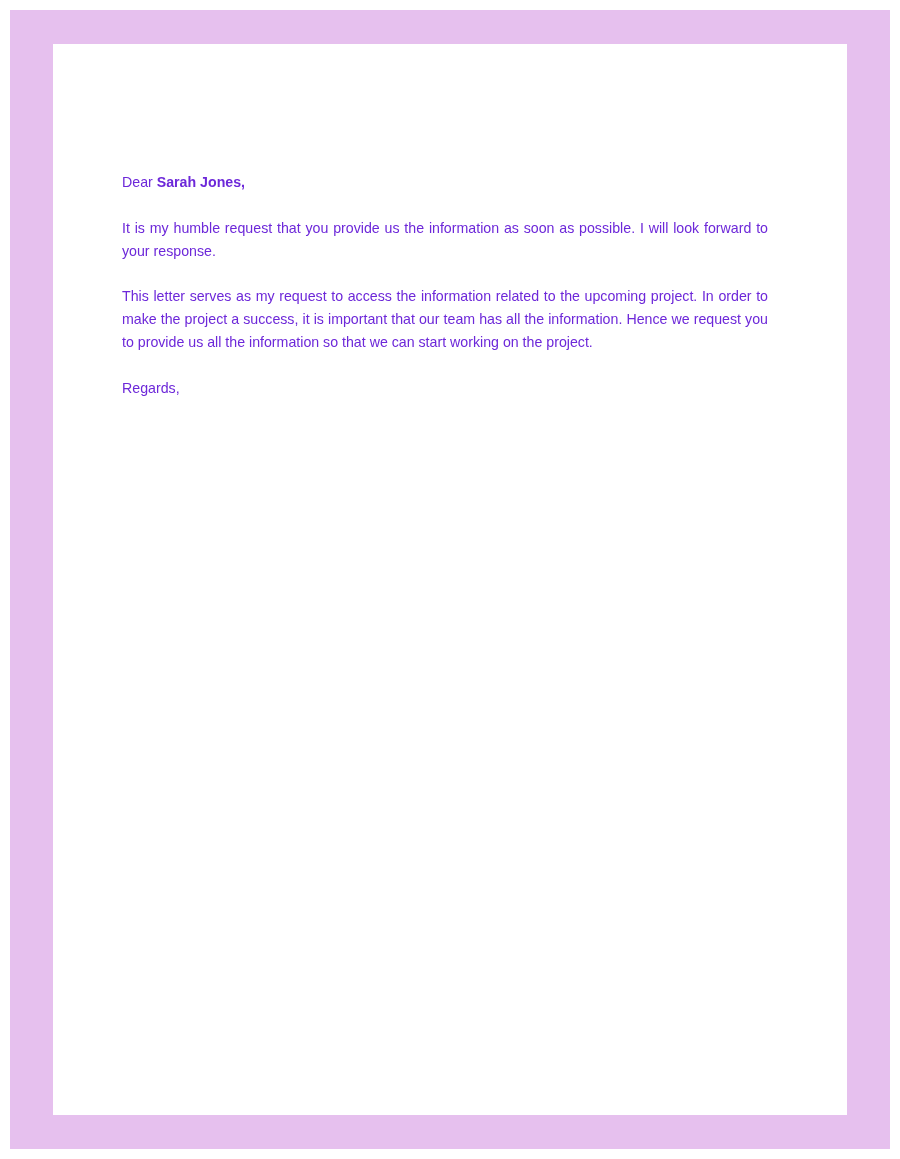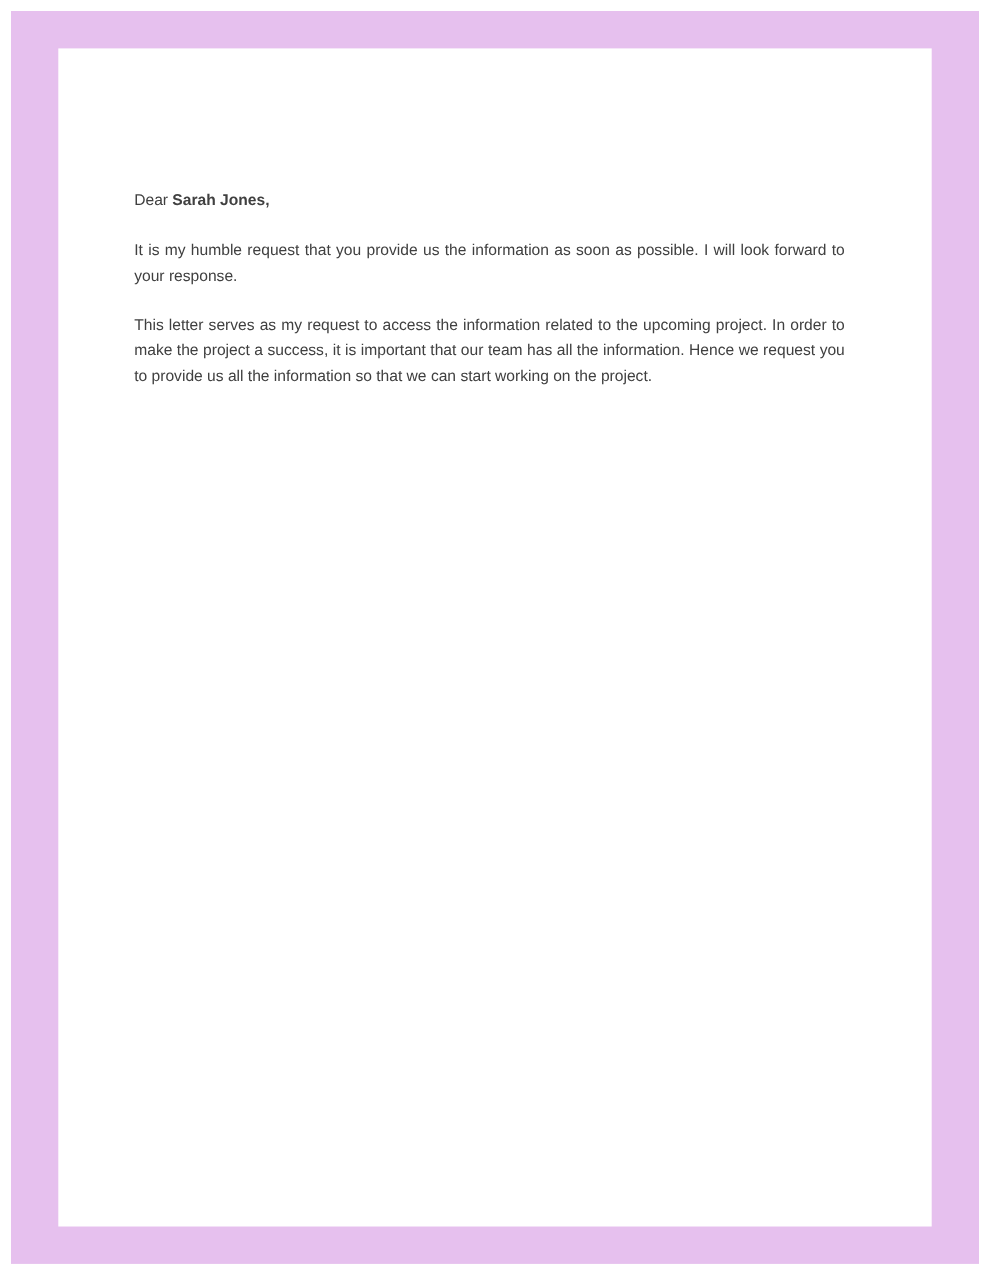--- a/index.html
+++ b/index.html
@@ -30,36 +30,37 @@
       background: #ffffff;
     }
     .letter {
       position: absolute;
       left: 69px;
       top: 127px;
       width: 646px;
       font-family: "Liberation Sans", sans-serif;
       font-size: 14.2px;
       line-height: 23px;
-      color: #404040;
+      color: #6d28d9;
     }
     .letter p {
       margin: 0;
     }
     .salutation { margin-bottom: 23px !important; }
     .greeting { margin-bottom: 23px !important; }
     .para { text-align: justify; margin-bottom: 22px !important; }
     .closing { margin-top: 23px !important; margin-bottom: 23px !important; }
     .bold { font-weight: bold; }
     .sig-line { font-weight: bold; }
   </style>
 </head>
 <body>
 
 <div class="frame">
   <div class="page">
     <div class="letter">
       <p class="salutation"><span>Dear </span><span class="bold">Sarah Jones,</span></p>
       <p class="para">It is my humble request that you provide us the information as soon as possible. I will look forward to your response.</p>
       <p class="para">This letter serves as my request to access the information related to the upcoming project. In order to make the project a success, it is important that our team has all the information. Hence we request you to provide us all the information so that we can start working on the project.</p>
+      <p class="closing">Regards,</p>
     </div>
   </div>
 </div>
 
 </body></html>

